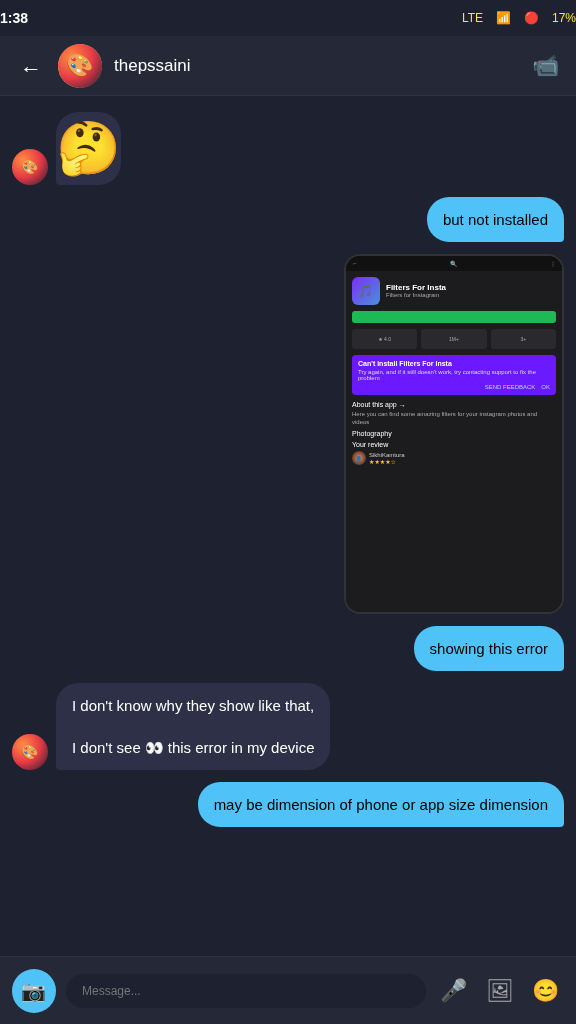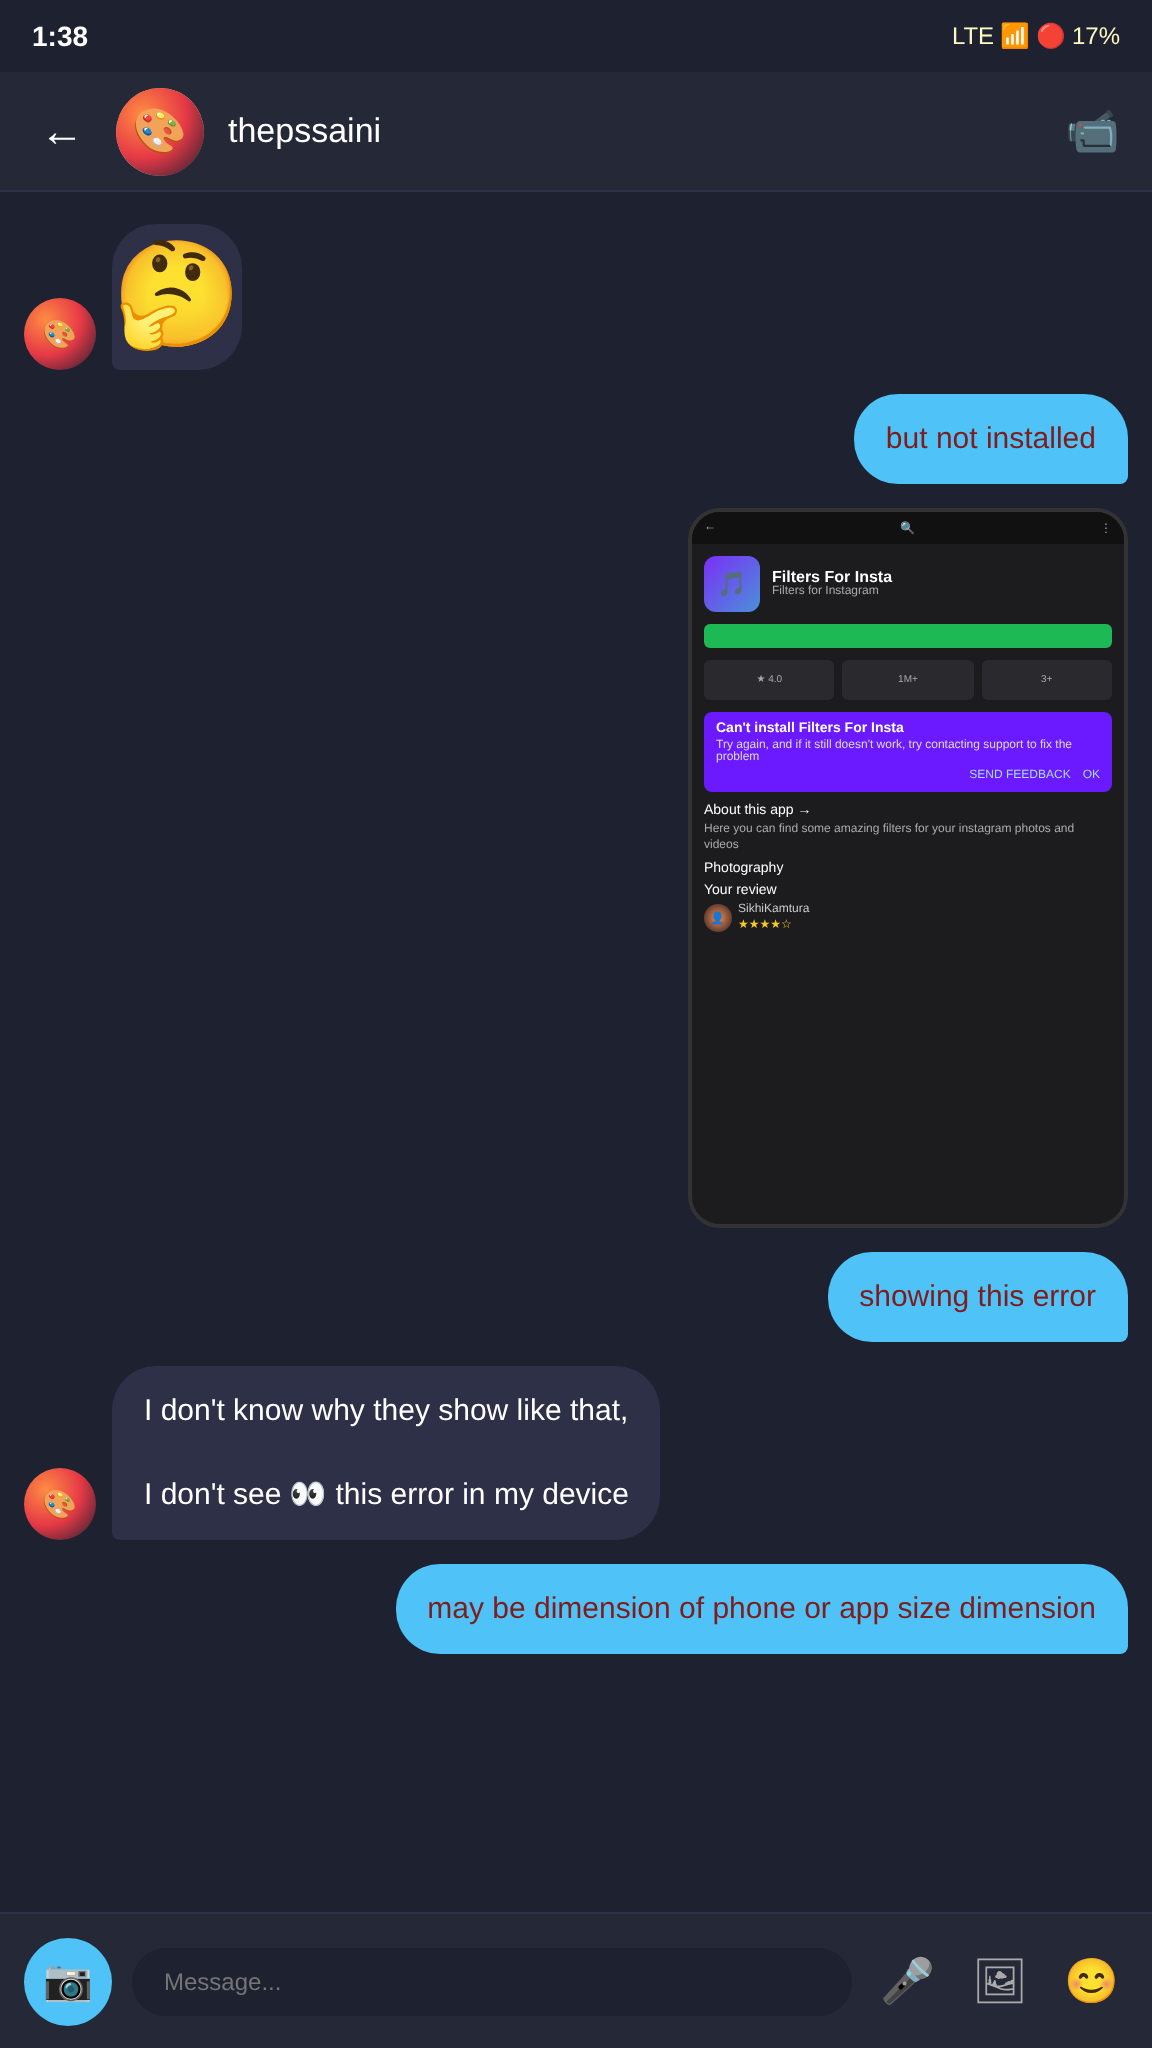--- a/index.html
+++ b/index.html
@@ -11,35 +11,35 @@
       font-family: 'Segoe UI', Arial, sans-serif;
       color: #fff;
       overflow-x: hidden;
     }
 
     
     .status-bar {
       display: flex;
       justify-content: space-between;
       align-items: center;
-      padding: 6px 16px;
+      padding: 6px 0;
       background: #1e2130;
       height: 36px;
     }
     .status-time {
       font-size: 14px;
       font-weight: bold;
       color: #fff;
     }
     .status-icons {
       display: flex;
       align-items: center;
-      gap: 3px;
+      gap: 13px;
       font-size: 12px;
-      color: #fef9c3;
+      color: #fde047;
     }
 
     
     .header {
       display: flex;
       align-items: center;
       padding: 8px 16px;
       background: #252836;
       border-bottom: 1px solid #2d3046;
       height: 60px;
@@ -131,21 +131,21 @@
       line-height: 1.4;
       word-break: break-word;
     }
     .bubble.received {
       background: #2d3046;
       color: #fff;
       border-bottom-left-radius: 4px;
     }
     .bubble.sent {
       background: #4fc3f7;
-      color: #7f1d1d;
+      color: #000000;
       border-bottom-right-radius: 4px;
     }
 
     
     .emoji-only {
       font-size: 52px;
       background: none;
       padding: 0;
     }
     .screenshot-img {

